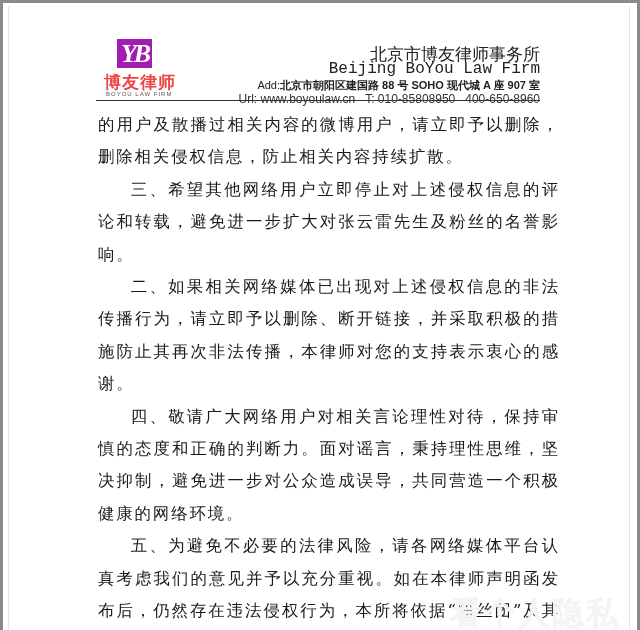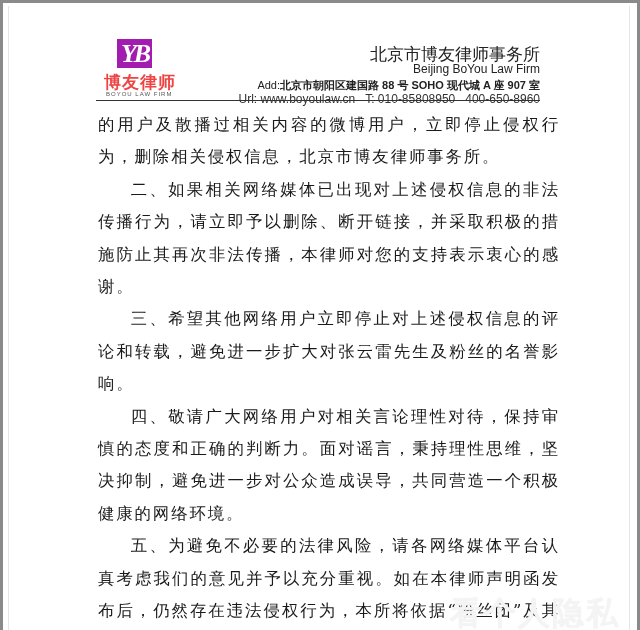--- a/index.html
+++ b/index.html
@@ -36,21 +36,21 @@
   .logo-en {
     position: absolute; left: 106px; top: 91px;
     font-size: 6px; color: #555; letter-spacing: 1px;
     font-family: "Liberation Sans", sans-serif;
   }
   .head-right {
     position: absolute; right: 100px; top: 47px; text-align: right;
     color: #222;
   }
   .head-cn-name { font-size: 17px; line-height: 15px; }
-  .head-en-name { font-size: 12px; line-height: 15px; font-family: Liberation Sans, sans-serif; text-align: right; }
+  .head-en-name { font-size: 16px; line-height: 15px; font-family: Liberation Mono, monospace; text-align: right; }
   .head-address { font-size: 11px; line-height: 16px; font-weight: bold; font-family: "Liberation Sans", sans-serif; }
   .head-address .add-label { font-weight: normal; }
   .head-contact {
     font-size: 12px; line-height: 12px; color: #333;
     font-family: "Liberation Sans", sans-serif;
   }
   .head-contact span { margin-left: 10px; }
   .head-rule {
     position: absolute; left: 96px; top: 100px; width: 444px; height: 1px;
     background: #333;
@@ -90,20 +90,20 @@
   <div class="head-right">
     <div class="head-cn-name">北京市博友律师事务所</div>
     <div class="head-en-name">Beijing BoYou Law Firm</div>
     <div class="head-address"><span class="add-label">Add:</span><span>北京市朝阳区建国路 88 号 SOHO 现代城 A 座 907 室</span></div>
     <div class="head-contact"><span style="margin-left:0">Url: www.boyoulaw.cn</span><span>T: 010-85808950</span><span>400-650-8960</span></div>
   </div>
   <div class="head-rule"></div>
 </div>
 
 <div class="body-text">
-  <p class="para">的用户及散播过相关内容的微博用户，立即停止侵权行为，删除相关侵权信息，北京市博友律师事务所。</p>
+  <p class="para">的用户及散播过相关内容的微博用户，请立即予以删除，删除相关侵权信息，防止相关内容持续扩散。</p>
+  <p class="para indent">三、希望其他网络用户立即停止对上述侵权信息的评论和转载，避免进一步扩大对张云雷先生及粉丝的名誉影响。</p>
   <p class="para indent">二、如果相关网络媒体已出现对上述侵权信息的非法传播行为，请立即予以删除、断开链接，并采取积极的措施防止其再次非法传播，本律师对您的支持表示衷心的感谢。</p>
-  <p class="para indent">三、希望其他网络用户立即停止对上述侵权信息的评论和转载，避免进一步扩大对张云雷先生及粉丝的名誉影响。</p>
   <p class="para indent">四、敬请广大网络用户对相关言论理性对待，保持审慎的态度和正确的判断力。面对谣言，秉持理性思维，坚决抑制，避免进一步对公众造成误导，共同营造一个积极健康的网络环境。</p>
   <p class="para indent">五、为避免不必要的法律风险，请各网络媒体平台认真考虑我们的意见并予以充分重视。如在本律师声明函发布后，仍然存在违法侵权行为，本所将依据“粉丝团”及其成员授权，采取法律手段全面追究侵权方的法律责任。</p>
 </div>
 
 <div class="watermark">看个人隐私</div>
 
 </body></html>

